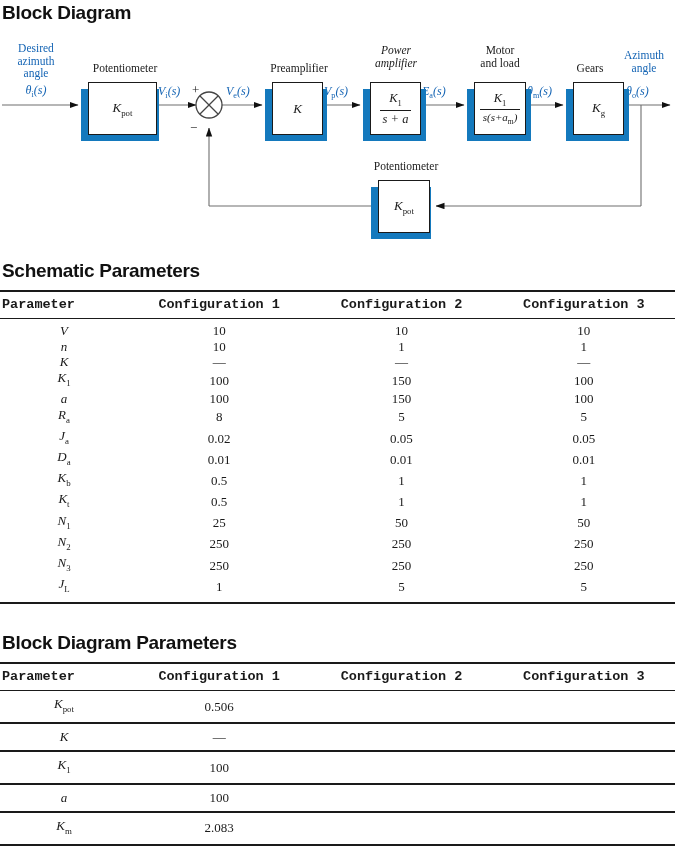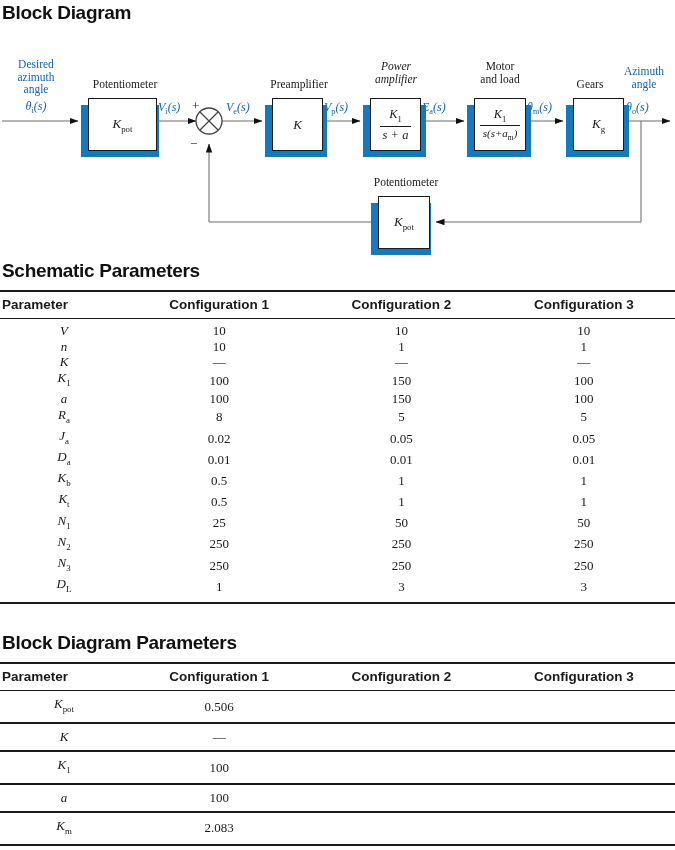--- a/index.html
+++ b/index.html
@@ -5,21 +5,21 @@
   html,body{margin:0;padding:0;background:#fff;}
   body{
     width:675px;height:850px;position:relative;overflow:hidden;
     font-family:"Liberation Serif", serif;color:#1a1a1a;
   }
   .h2{
     font-family:"Liberation Sans", sans-serif;
     font-weight:bold;font-size:19px;letter-spacing:-0.3px;color:#111;
   }
   
-  #diagram{position:absolute;left:0;top:16px;width:675px;height:250px;}
+  #diagram{position:absolute;left:0;top:0;width:675px;height:250px;}
   #diagram svg{position:absolute;left:0;top:0;}
   .dlabel{
     position:absolute;font-family:"Liberation Serif", serif;font-size:11.5px;
     color:#1a1a1a;text-align:center;line-height:12.5px;white-space:nowrap;
   }
   .blue{color:#1464b4;}
   .sig{font-style:italic;font-size:12px;}
   .blockbox{
     position:absolute;border:1.6px solid #1a1a1a;background:#fff;
     display:flex;align-items:center;justify-content:center;
@@ -28,21 +28,21 @@
   .shadow{position:absolute;background:#1479bd;z-index:2;}
   .frac{display:inline-block;text-align:center;line-height:1.12;font-size:12.5px;}
   .frac .num{display:block;padding:0 3px 1px 3px;}
   .frac .den{display:block;border-top:1.2px solid #1a1a1a;padding:1px 3px 0 3px;}
   sub{font-size:0.68em;font-style:normal;}
   .it{font-style:italic;}
   
   .sect{position:absolute;left:0;width:675px;}
   table{border-collapse:collapse;width:675px;font-size:13px;}
   th{
-    font-family:Liberation Sans, sans-serif;font-weight:bold;font-size:13.5px;
+    font-family:Liberation Mono, monospace;font-weight:bold;font-size:13.5px;
     padding:5px 0 6px 0;text-align:center;
   }
   th.pcol{text-align:left;padding-left:2px;}
   td{text-align:center;padding:0;font-size:13px;line-height:15.6px;}
   td.pname{text-align:center;font-style:italic;width:128px;}
   .t1 thead tr{border-top:2.6px solid #1a1a1a;border-bottom:1.7px solid #1a1a1a;}
   .t1{border-bottom:2.6px solid #1a1a1a;}
   .t1 tbody tr:first-child td{padding-top:4px;}
   .t1 tbody tr:last-child td{padding-bottom:5px;}
   .t2 thead tr{border-top:2.6px solid #1a1a1a;border-bottom:1.7px solid #1a1a1a;}
@@ -250,24 +250,24 @@
           <td>250</td>
           <td>250</td>
         </tr>
         <tr>
           <td class="pname">N<sub>3</sub></td>
           <td>250</td>
           <td>250</td>
           <td>250</td>
         </tr>
         <tr>
-          <td class="pname">D<sub>L</sub></td>
-          <td>1</td>
-          <td>3</td>
-          <td>3</td>
+          <td class="pname">J<sub>L</sub></td>
+          <td>1</td>
+          <td>5</td>
+          <td>5</td>
         </tr>
       </tbody>
   </table>
 </div>
 
 <div class="sect" style="top:616px;">
   <div class="h2" style="margin:16px 0 8px 2px;">Block Diagram Parameters</div>
   <table class="t2">
     <thead>
       <tr>

